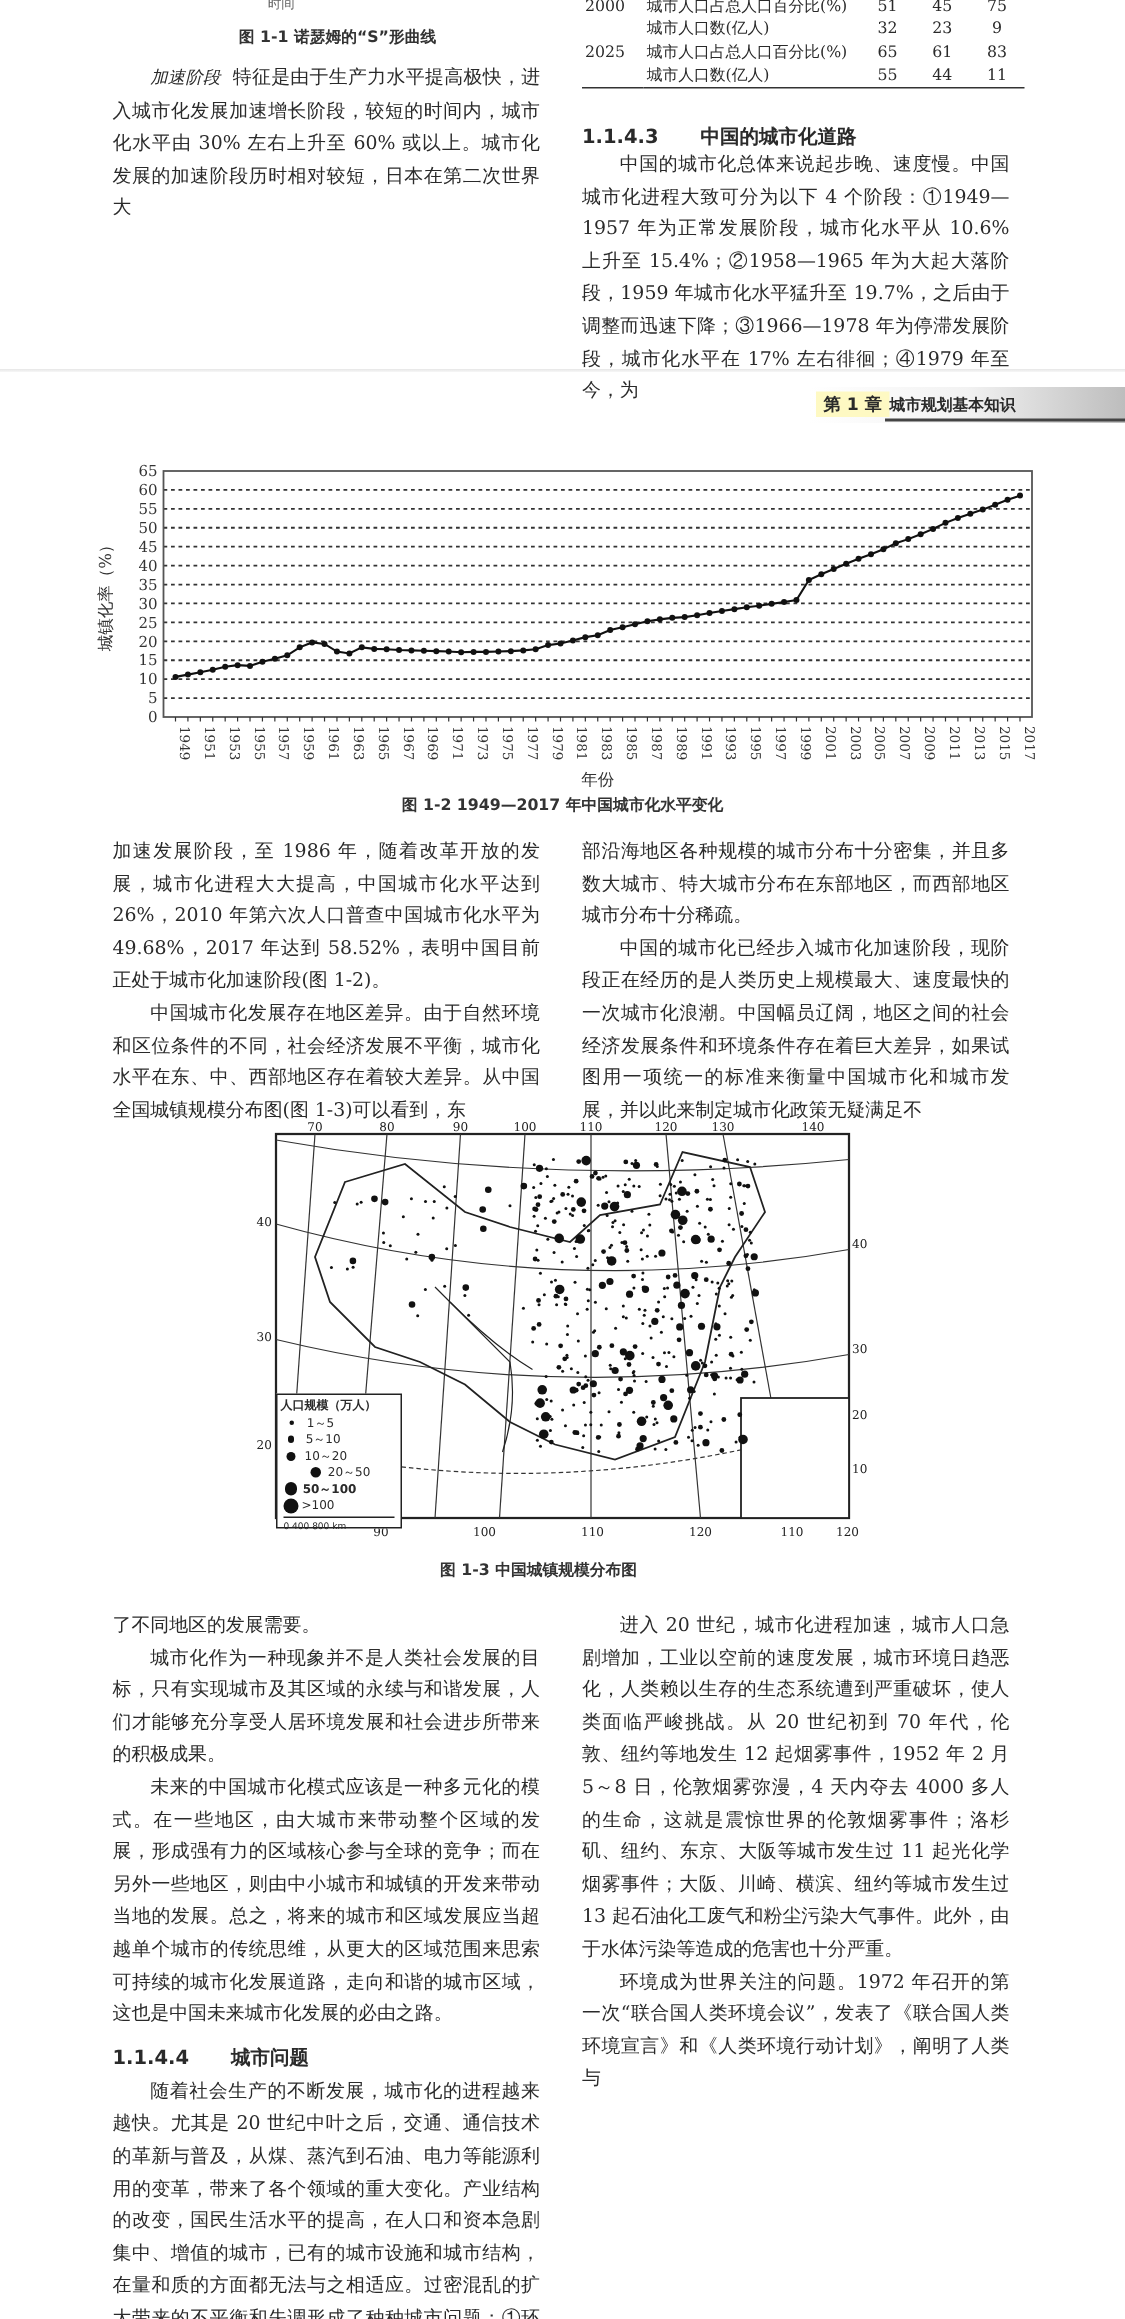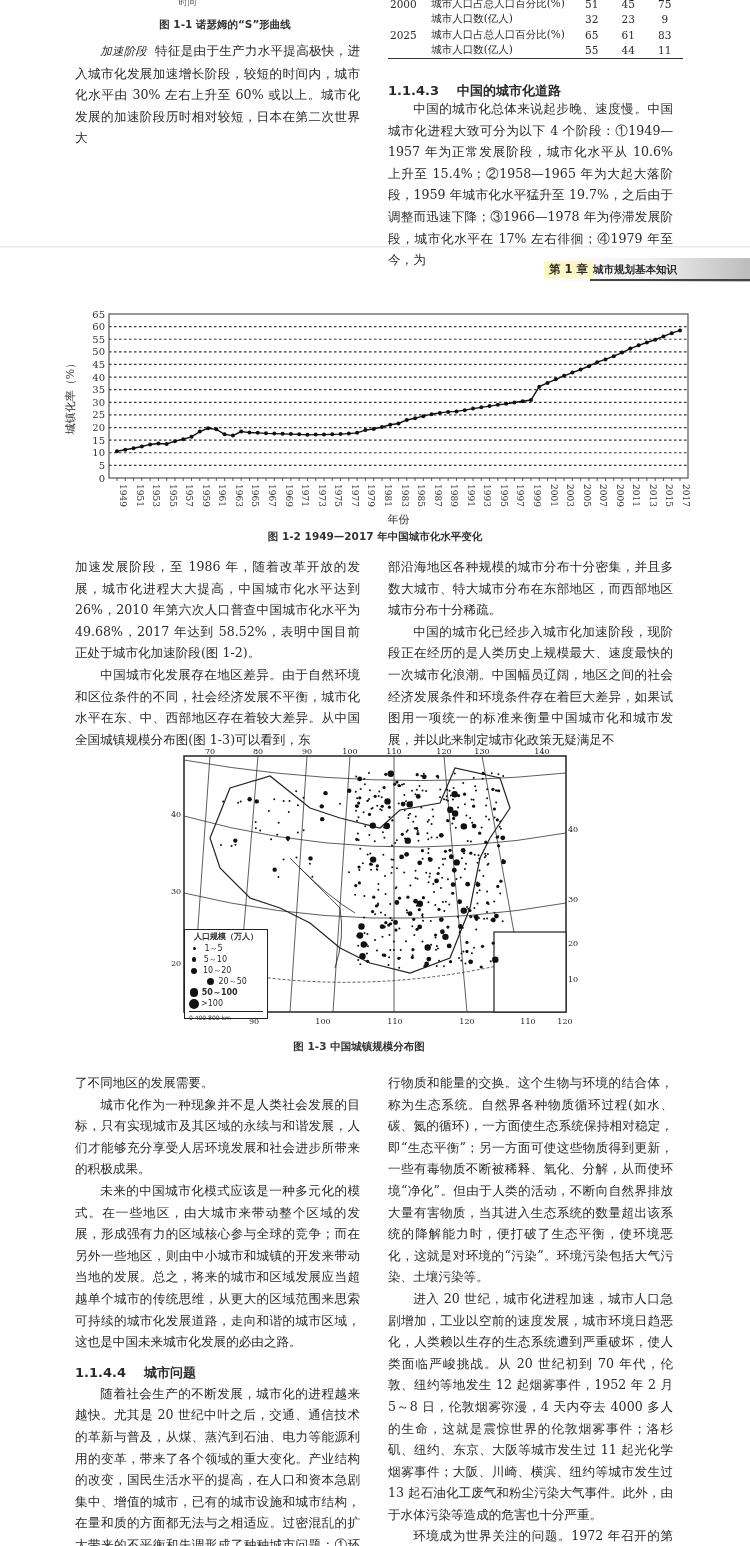--- a/index.html
+++ b/index.html
@@ -8,21 +8,21 @@
     font-family: "DejaVu Serif", "Liberation Serif", serif; color: #2a2a2a;
     position: relative;
   }
   .abs { position: absolute; }
   .col { position: absolute; font-size: 12.6px; line-height: 21.6px; text-align: justify; }
   .col p { margin: 0; }
   .ind { text-indent: 2em; }
   .runin { font-style: italic; font-family: "DejaVu Sans", "Liberation Sans", sans-serif; font-size: 11.5px; margin-right: 8px; }
   .caption { font-family: "DejaVu Sans", "Liberation Sans", sans-serif; font-weight: bold; font-size: 10.5px; text-align: center; color: #333; }
   .heading { font-weight: bold; font-size: 13px; font-family: "DejaVu Sans", "Liberation Sans", sans-serif; }
-  .heading .num { margin-right: 18px; }
+  .heading .num { margin-right: 28px; }
   table.pop { border-collapse: collapse; font-size: 10.5px; width: 295px; }
   table.pop td { padding: 0 2px; height: 15.5px; }
   table.pop td.yr { width: 38px; text-align: left; }
   table.pop td.lbl { width: 150px; }
   table.pop td.n { width: 34px; text-align: center; }
   .page-break { position: absolute; left: 0; top: 246px; width: 750px; height: 2px; background: linear-gradient(#e6e6e6, #f7f7f7); }
   .chapter-band { position: absolute; left: 540px; top: 258px; width: 210px; height: 24px;
     background: linear-gradient(90deg, #ffffff 0%, #f2f2f2 50%, #bdbdbd 100%); }
   .chapter-tag { position: absolute; left: 544px; top: 261px; background: #fef9c3; padding: 1px 5px; font-weight: bold; font-size: 11.5px; font-family: "DejaVu Sans", "Liberation Sans", sans-serif; }
   .chapter-title { position: absolute; left: 593px; top: 263px; font-size: 10.5px; font-weight: bold; font-family: "DejaVu Sans", "Liberation Sans", sans-serif; }
@@ -796,21 +796,21 @@
       <circle cx="108.64990569272976" cy="74.78472222222223" r="1" fill="#111"></circle>
       <circle cx="179.2287379972565" cy="42.74421296296296" r="2.2" fill="#111"></circle>
       <circle cx="119.50664437585735" cy="52.995370370370374" r="1" fill="#111"></circle>
       <circle cx="113.6502914951989" cy="53.03819444444444" r="1" fill="#111"></circle>
       <circle cx="85.82634602194787" cy="80.37268518518519" r="1" fill="#111"></circle>
       <circle cx="90.20147462277092" cy="82.4988425925926" r="1" fill="#111"></circle>
       <circle cx="50.942343964334704" cy="96.91666666666666" r="1" fill="#111"></circle>
       <circle cx="152.2156207133059" cy="71.1261574074074" r="2.2" fill="#111"></circle>
     </svg>
   <div class="abs" style="left:14px;top:181px;width:82px;height:88px;border:1.5px solid #222;background:#fff;font-size:8px;line-height:11px;font-family:'DejaVu Sans','Liberation Sans',sans-serif;">
-    <div style="font-weight:bold;padding:1px 2px;text-align:center;">人口规模（万人）</div>
+    <div style="font-weight:bold;padding:1px 2px;">人口规模（万人）</div>
     <div id="legend-items">
         <div style="display: flex; align-items: center; height: 11px; padding-left: 4px;">
           <span style="display: inline-block; width: 3px; height: 3px; border-radius: 50%; background: rgb(17, 17, 17); margin: 0px 9px 0px 3.5px;"></span>
           <span>1～5</span>
         </div>
         <div style="display: flex; align-items: center; height: 11px; padding-left: 4px;">
           <span style="display: inline-block; width: 4.4px; height: 4.4px; border-radius: 50%; background: rgb(17, 17, 17); margin: 0px 7.6px 0px 2.8px;"></span>
           <span>5～10</span>
         </div>
         <div style="display: flex; align-items: center; height: 11px; padding-left: 4px;">
@@ -838,16 +838,15 @@
 <div class="col" style="left:75px;top:1072px;width:285px;">
   <p>了不同地区的发展需要。</p>
   <p class="ind">城市化作为一种现象并不是人类社会发展的目标，只有实现城市及其区域的永续与和谐发展，人们才能够充分享受人居环境发展和社会进步所带来的积极成果。</p>
   <p class="ind">未来的中国城市化模式应该是一种多元化的模式。在一些地区，由大城市来带动整个区域的发展，形成强有力的区域核心参与全球的竞争；而在另外一些地区，则由中小城市和城镇的开发来带动当地的发展。总之，将来的城市和区域发展应当超越单个城市的传统思维，从更大的区域范围来思索可持续的城市化发展道路，走向和谐的城市区域，这也是中国未来城市化发展的必由之路。</p>
   <div class="heading" style="margin-top:10px;line-height:20px;">
     <span class="num">1.1.4.4</span><span>城市问题</span>
   </div>
   <p class="ind">随着社会生产的不断发展，城市化的进程越来越快。尤其是 20 世纪中叶之后，交通、通信技术的革新与普及，从煤、蒸汽到石油、电力等能源利用的变革，带来了各个领域的重大变化。产业结构的改变，国民生活水平的提高，在人口和资本急剧集中、增值的城市，已有的城市设施和城市结构，在量和质的方面都无法与之相适应。过密混乱的扩大带来的不平衡和失调形成了种种城市问题：①环境污染严重，原有生态环境改变，</p>
 </div>
 <div class="col" style="left:388px;top:1072px;width:285px;">
-  <p>行物质和能量的交换。这个生物与环境的结合体，称为生态系统。自然界各种物质循环过程(如水、碳、氮的循环)，一方面使生态系统保持相对稳定，即“生态平衡”；另一方面可使这些物质得到更新，一些有毒物质不断被稀释、氧化、分解，从而使环境“净化”。但由于人类的活动，不断向自然界排放大量有害物质，当其进入生态系统的数量超出该系统的降解能力时，便打破了生态平衡，使环境恶化，这就是对环境的“污染”。环境污染包括大气污染、土壤污染等。</p>
   <p class="ind">进入 20 世纪，城市化进程加速，城市人口急剧增加，工业以空前的速度发展，城市环境日趋恶化，人类赖以生存的生态系统遭到严重破坏，使人类面临严峻挑战。从 20 世纪初到 70 年代，伦敦、纽约等地发生 12 起烟雾事件，1952 年 2 月 5～8 日，伦敦烟雾弥漫，4 天内夺去 4000 多人的生命，这就是震惊世界的伦敦烟雾事件；洛杉矶、纽约、东京、大阪等城市发生过 11 起光化学烟雾事件；大阪、川崎、横滨、纽约等城市发生过 13 起石油化工废气和粉尘污染大气事件。此外，由于水体污染等造成的危害也十分严重。</p>
   <p class="ind">环境成为世界关注的问题。1972 年召开的第一次“联合国人类环境会议”，发表了《联合国人类环境宣言》和《人类环境行动计划》，阐明了人类与</p>
 </div>
 
 </body></html>

